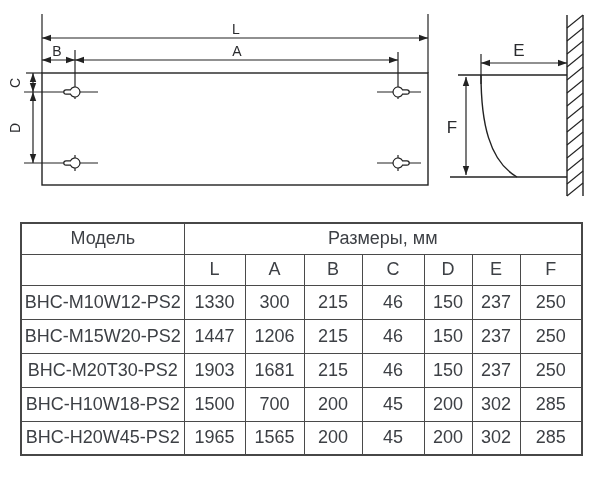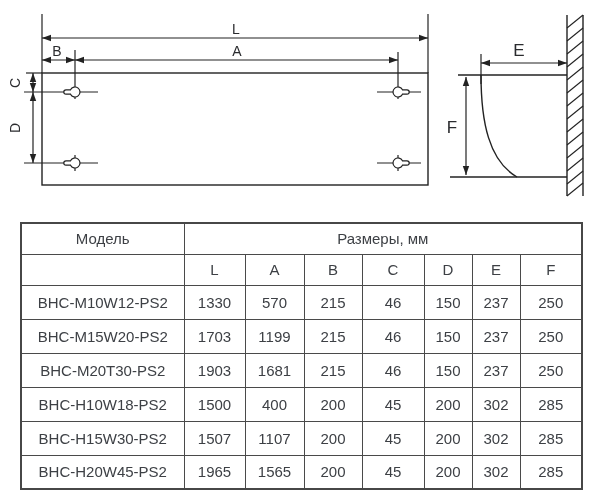--- a/index.html
+++ b/index.html
@@ -7,21 +7,21 @@
     position:relative;width:600px;height:503px;background:#ffffff;
     font-family:"Liberation Sans",sans-serif;overflow:hidden;
   }
   .diagram-svg{position:absolute;left:0;top:0;}
   .dims-table{
     position:absolute;left:20px;top:222px;width:561px;
     border-collapse:collapse;table-layout:fixed;
     border:2px solid #474747;color:#3d4045;
   }
   .dims-table th,.dims-table td{
-    border:1px solid #4a4a4a;font-weight:400;font-size:15px;
+    border:1px solid #4a4a4a;font-weight:400;font-size:18px;
     text-align:center;vertical-align:middle;padding:0;
     white-space:nowrap;overflow:hidden;
   }
   .hdr-row1{height:31px;}
   .hdr-row2{height:31px;}
   .data-row{height:34px;}
   .model-cell{text-align:left;padding-left:7px;}
   svg text{fill:#2a2b2e;font-family:"Liberation Sans",sans-serif;}
   .lbl{font-size:14px;}
   .lbl-big{font-size:17px;}
@@ -134,61 +134,51 @@
         <th>C</th>
         <th>D</th>
         <th>E</th>
         <th>F</th>
       </tr>
     </thead>
     <tbody>
       <tr class="data-row">
         <td class="model-cell">BHC-M10W12-PS2</td>
         <td>1330</td>
-        <td>570</td>
+        <td>300</td>
         <td>215</td>
         <td>46</td>
         <td>150</td>
         <td>237</td>
         <td>250</td>
       </tr>
       <tr class="data-row">
         <td class="model-cell">BHC-M15W20-PS2</td>
-        <td>1703</td>
-        <td>1199</td>
+        <td>1447</td>
+        <td>1206</td>
         <td>215</td>
         <td>46</td>
         <td>150</td>
         <td>237</td>
         <td>250</td>
       </tr>
       <tr class="data-row">
         <td class="model-cell">BHC-M20T30-PS2</td>
         <td>1903</td>
         <td>1681</td>
         <td>215</td>
         <td>46</td>
         <td>150</td>
         <td>237</td>
         <td>250</td>
       </tr>
       <tr class="data-row">
         <td class="model-cell">BHC-H10W18-PS2</td>
         <td>1500</td>
-        <td>400</td>
-        <td>200</td>
-        <td>45</td>
-        <td>200</td>
-        <td>302</td>
-        <td>285</td>
-      </tr>
-      <tr class="data-row">
-        <td class="model-cell">BHC-H15W30-PS2</td>
-        <td>1507</td>
-        <td>1107</td>
+        <td>700</td>
         <td>200</td>
         <td>45</td>
         <td>200</td>
         <td>302</td>
         <td>285</td>
       </tr>
       <tr class="data-row">
         <td class="model-cell">BHC-H20W45-PS2</td>
         <td>1965</td>
         <td>1565</td>

